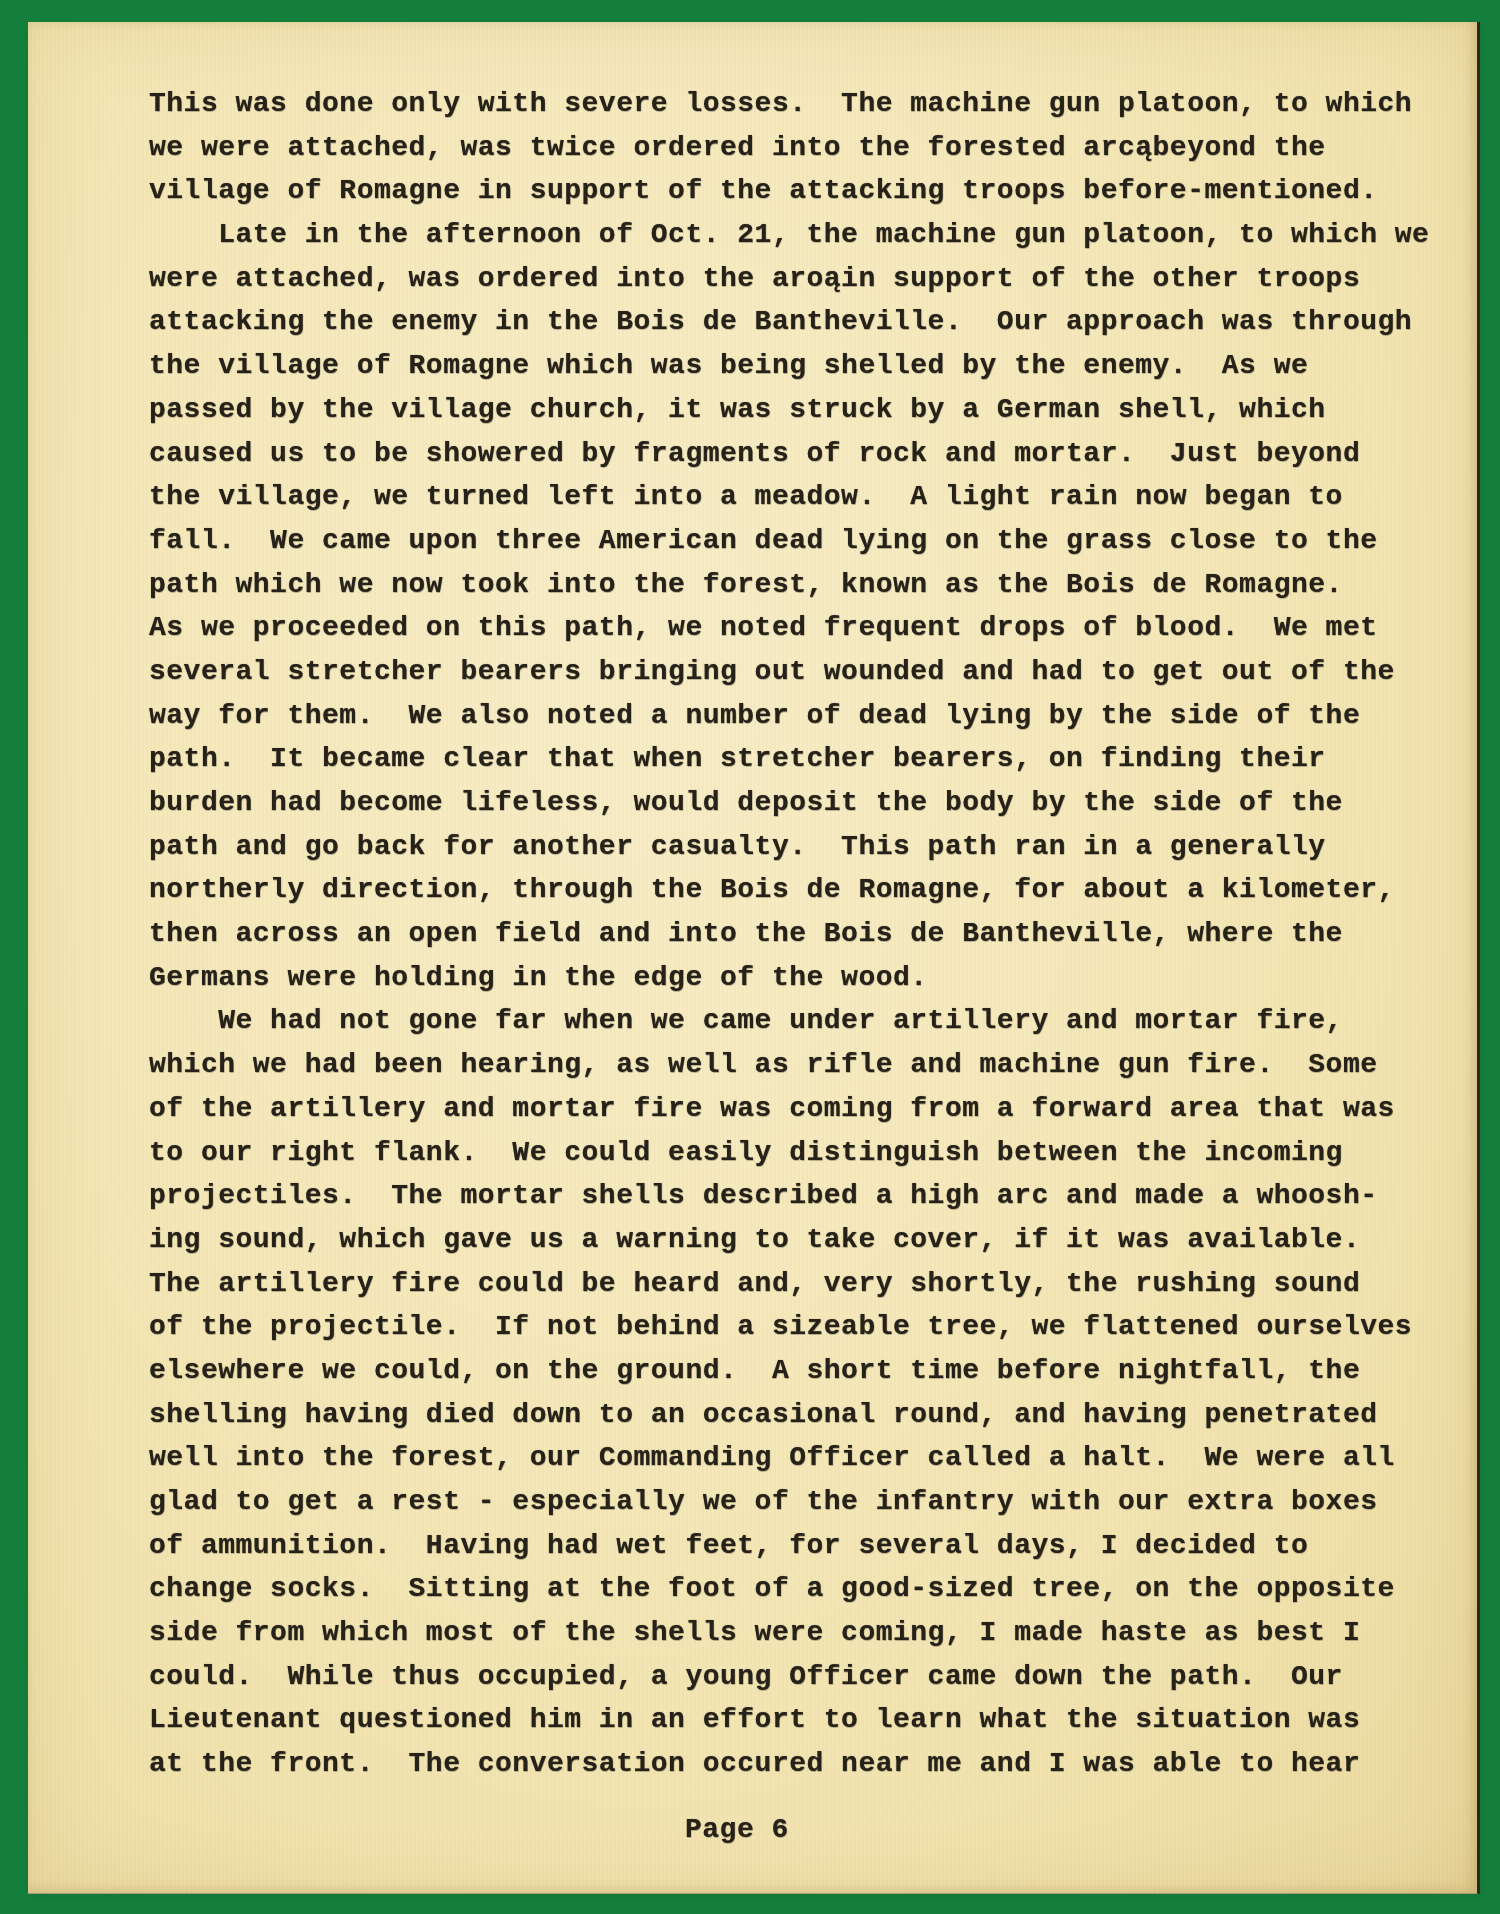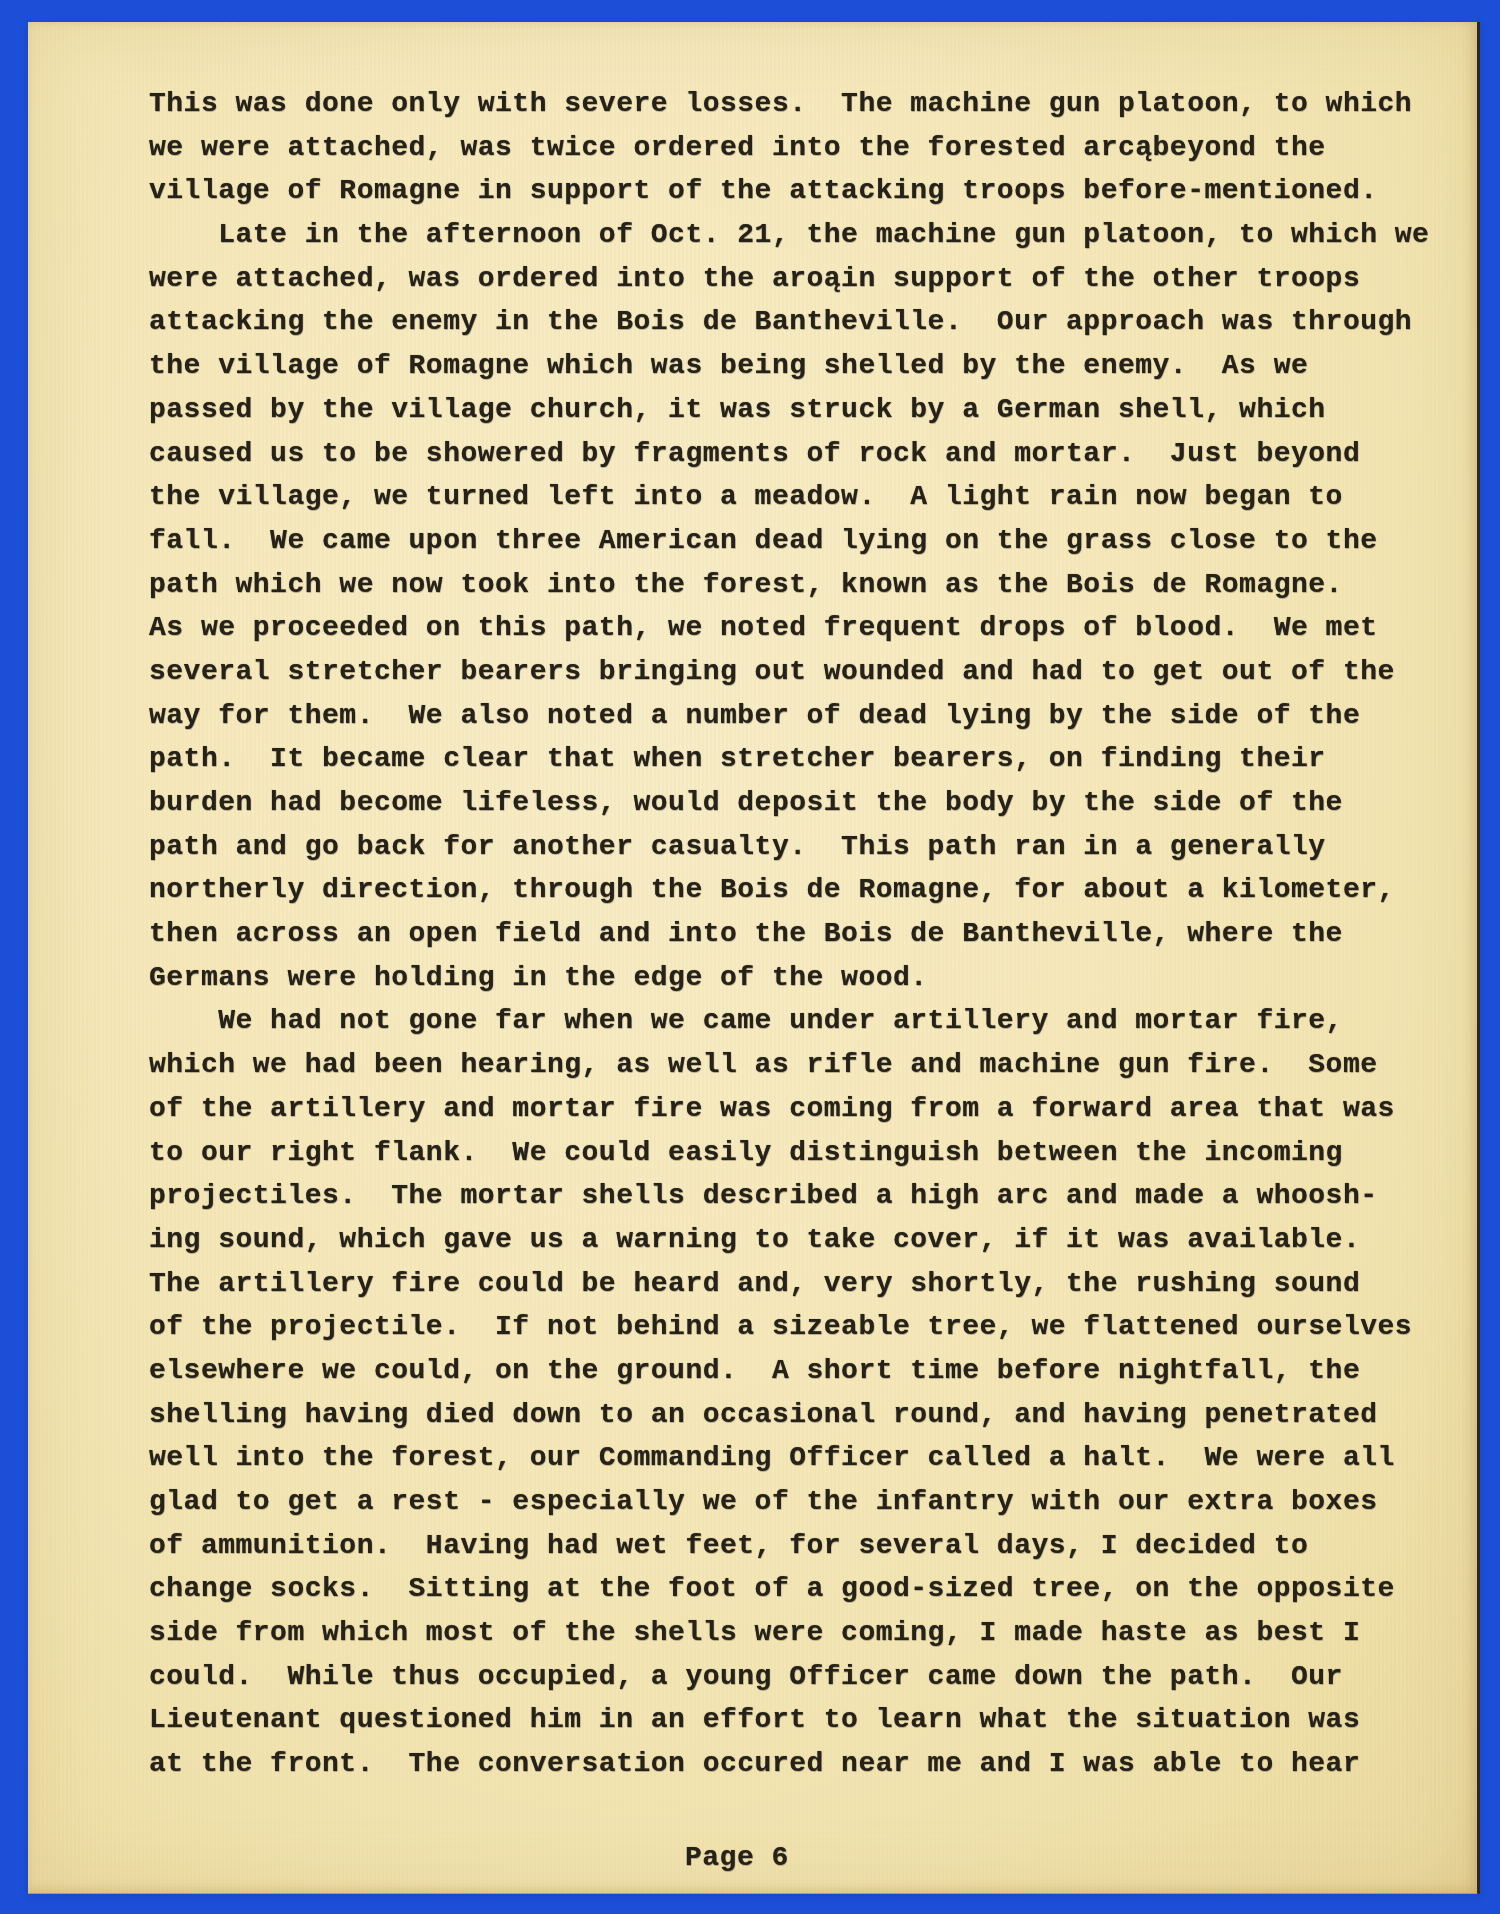--- a/index.html
+++ b/index.html
@@ -9,21 +9,21 @@
     height: 1914px;
     background: #fcfcfa;
     overflow: hidden;
     font-family: "Liberation Mono", "DejaVu Sans Mono", monospace;
   }
 
   .scan-stage {
     position: relative;
     width: 1500px;
     height: 1914px;
-    background: #1d4ed8;
+    background: #15803d;
   }
 
   .paper-sheet {
     position: absolute;
     left: 28px;
     top: 22px;
     width: 1449px;
     height: 1871px;
     background:
       repeating-linear-gradient(90deg,
@@ -63,21 +63,20 @@
     position: absolute;
     left: 657px;
     top: 1786px;
     color: #262219;
     font-size: 28px;
     font-weight: 700;
     line-height: 43.7px;
     letter-spacing: 0.5px;
     white-space: pre;
     text-shadow: 0 0 1px rgba(44,38,26,0.55), 0.5px 0.5px 0 rgba(44,38,26,0.25);
-    margin-top: 28px;
   }
 </style>
 </head>
 <body>
 
 <div class="scan-stage">
   <div class="paper-sheet">
     <div class="body-text"><div class="line">This was done only with severe losses.  The machine gun platoon, to which</div><div class="line">we were attached, was twice ordered into the forested arcąbeyond the</div><div class="line">village of Romagne in support of the attacking troops before-mentioned.</div><div class="line">    Late in the afternoon of Oct. 21, the machine gun platoon, to which we</div><div class="line">were attached, was ordered into the aroąin support of the other troops</div><div class="line">attacking the enemy in the Bois de Bantheville.  Our approach was through</div><div class="line">the village of Romagne which was being shelled by the enemy.  As we</div><div class="line">passed by the village church, it was struck by a German shell, which</div><div class="line">caused us to be showered by fragments of rock and mortar.  Just beyond</div><div class="line">the village, we turned left into a meadow.  A light rain now began to</div><div class="line">fall.  We came upon three American dead lying on the grass close to the</div><div class="line">path which we now took into the forest, known as the Bois de Romagne.</div><div class="line">As we proceeded on this path, we noted frequent drops of blood.  We met</div><div class="line">several stretcher bearers bringing out wounded and had to get out of the</div><div class="line">way for them.  We also noted a number of dead lying by the side of the</div><div class="line">path.  It became clear that when stretcher bearers, on finding their</div><div class="line">burden had become lifeless, would deposit the body by the side of the</div><div class="line">path and go back for another casualty.  This path ran in a generally</div><div class="line">northerly direction, through the Bois de Romagne, for about a kilometer,</div><div class="line">then across an open field and into the Bois de Bantheville, where the</div><div class="line">Germans were holding in the edge of the wood.</div><div class="line">    We had not gone far when we came under artillery and mortar fire,</div><div class="line">which we had been hearing, as well as rifle and machine gun fire.  Some</div><div class="line">of the artillery and mortar fire was coming from a forward area that was</div><div class="line">to our right flank.  We could easily distinguish between the incoming</div><div class="line">projectiles.  The mortar shells described a high arc and made a whoosh-</div><div class="line">ing sound, which gave us a warning to take cover, if it was available.</div><div class="line">The artillery fire could be heard and, very shortly, the rushing sound</div><div class="line">of the projectile.  If not behind a sizeable tree, we flattened ourselves</div><div class="line">elsewhere we could, on the ground.  A short time before nightfall, the</div><div class="line">shelling having died down to an occasional round, and having penetrated</div><div class="line">well into the forest, our Commanding Officer called a halt.  We were all</div><div class="line">glad to get a rest - especially we of the infantry with our extra boxes</div><div class="line">of ammunition.  Having had wet feet, for several days, I decided to</div><div class="line">change socks.  Sitting at the foot of a good-sized tree, on the opposite</div><div class="line">side from which most of the shells were coming, I made haste as best I</div><div class="line">could.  While thus occupied, a young Officer came down the path.  Our</div><div class="line">Lieutenant questioned him in an effort to learn what the situation was</div><div class="line">at the front.  The conversation occured near me and I was able to hear</div></div>
     <div class="page-footer">Page 6</div>
   </div>

